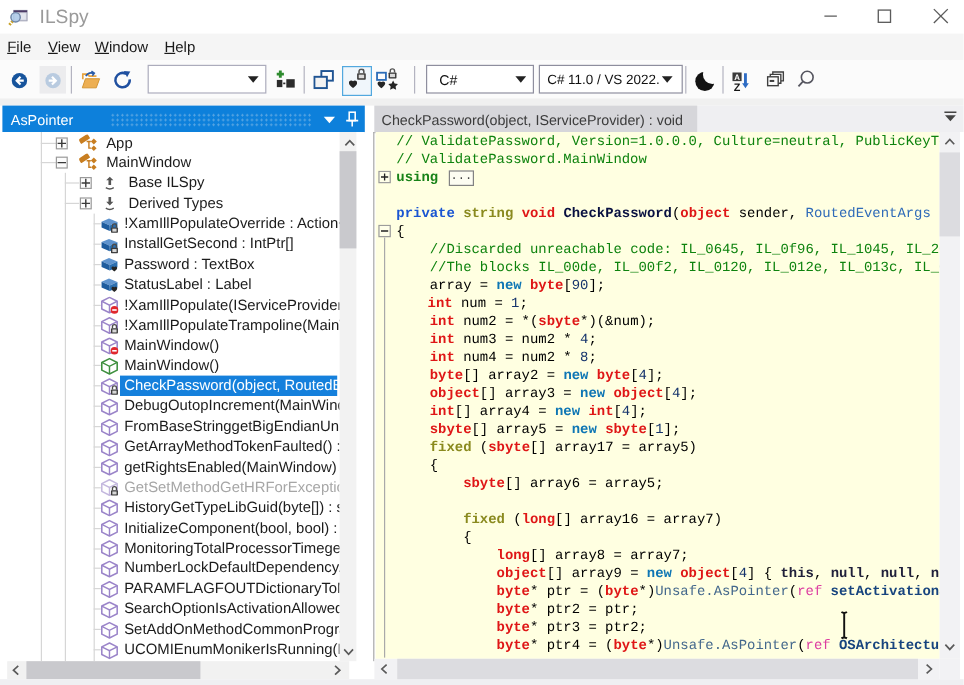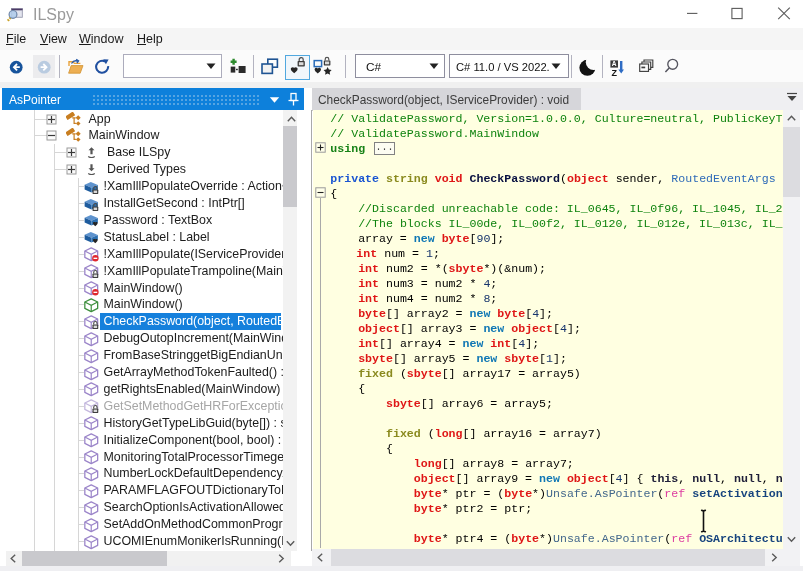--- a/index.html
+++ b/index.html
@@ -406,20 +406,21 @@
     <pre class="abs" style="left:17.8px;top:240.7px">    <span class="r">sbyte</span>[] array5 = <span class="nw">new</span> <span class="r">sbyte</span>[<span class="n">1</span>];</pre>
     <pre class="abs" style="left:17.8px;top:255.7px">    <span class="o">fixed</span> (<span class="r">sbyte</span>[] array17 = array5)</pre>
     <pre class="abs" style="left:17.8px;top:270.7px">    {</pre>
     <pre class="abs" style="left:17.8px;top:285.7px">        <span class="r">sbyte</span>[] array6 = array5;</pre>
     <pre class="abs" style="left:17.8px;top:315.7px">        <span class="o">fixed</span> (<span class="r">long</span>[] array16 = array7)</pre>
     <pre class="abs" style="left:17.8px;top:330.7px">        {</pre>
     <pre class="abs" style="left:17.8px;top:345.7px">            <span class="r">long</span>[] array8 = array7;</pre>
     <pre class="abs" style="left:17.8px;top:360.7px">            <span class="r">object</span>[] array9 = <span class="nw">new</span> <span class="r">object</span>[<span class="n">4</span>] { <span class="b">this</span>, <span class="b">null</span>, <span class="b">null</span>, <span class="b">null</span> };</pre>
     <pre class="abs" style="left:17.8px;top:375.7px">            <span class="r">byte</span>* ptr = (<span class="r">byte</span>*)<span class="u">Unsafe.AsPointer</span>(<span class="f">ref</span> <span class="m">setActivationState</span>);</pre>
     <pre class="abs" style="left:17.8px;top:390.7px">            <span class="r">byte</span>* ptr2 = ptr;</pre>
+    <pre class="abs" style="left:17.8px;top:405.7px">            <span class="r">byte</span>* ptr3 = ptr2;</pre>
     <pre class="abs" style="left:17.8px;top:420.7px">            <span class="r">byte</span>* ptr4 = (<span class="r">byte</span>*)<span class="u">Unsafe.AsPointer</span>(<span class="f">ref</span> <span class="m">OSArchitecture</span>);</pre>
     <div class="abs" style="left:61.5px;top:32px;width:19px;height:11px;background:#FDFDF2;border:1px solid #828282;font-family:'Liberation Mono',monospace;font-size:10px;line-height:9px;text-align:center;color:#444">...</div>
   </div>
 <svg style="position:absolute;left:315.3px;top:142px" width="11" height="12" viewBox="0 0 11 12">
     <rect x="0.8" y="0.8" width="9.4" height="9.4" fill="#FFFFE9" stroke="#9A9A9A"></rect>
     <line x1="2.5" y1="5.5" x2="8.5" y2="5.5" stroke="#222" stroke-width="1.1"></line>
     <line x1="5.5" y1="2.5" x2="5.5" y2="8.5" stroke="#222" stroke-width="1.1"></line>
   </svg>
 <svg style="position:absolute;left:315.3px;top:186.5px" width="11" height="12" viewBox="0 0 11 12">
     <rect x="0.8" y="0.8" width="9.4" height="9.4" fill="#FFFFE9" stroke="#9A9A9A"></rect>

